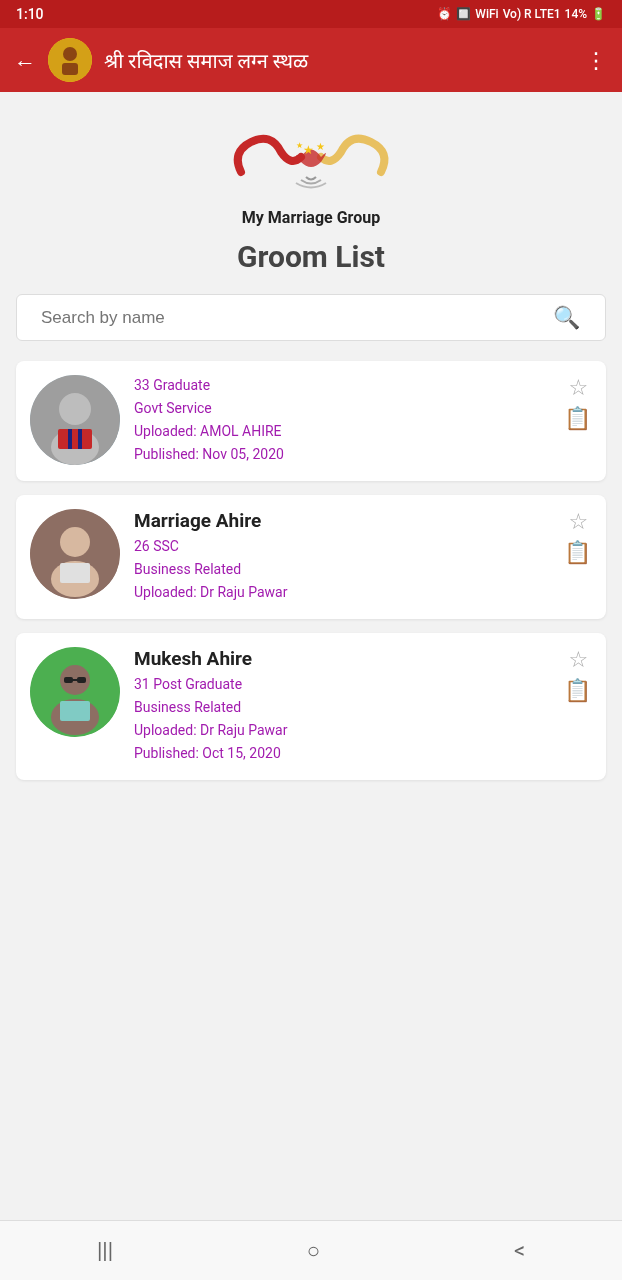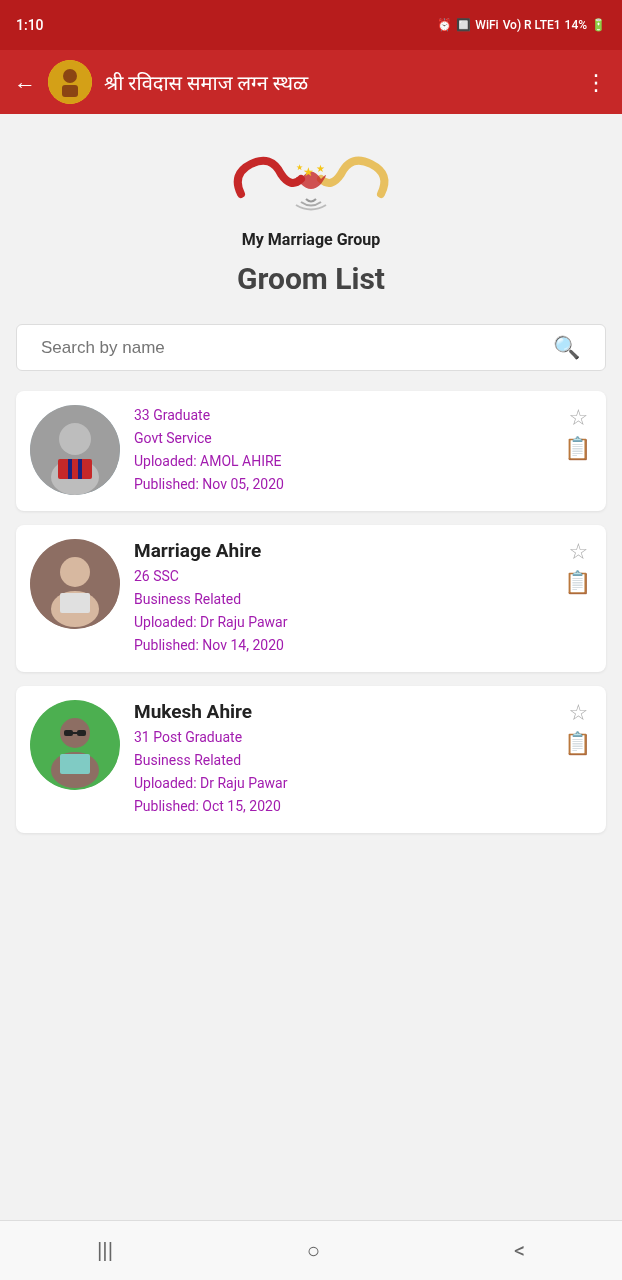--- a/index.html
+++ b/index.html
@@ -13,21 +13,21 @@
       flex-direction: column;
     }
 
     
     .status-bar {
       background: #b71c1c;
       color: white;
       display: flex;
       justify-content: space-between;
       align-items: center;
-      padding: 17px 16px;
+      padding: 6px 16px;
       font-size: 14px;
       font-weight: 500;
     }
     .status-bar-right {
       display: flex;
       align-items: center;
       gap: 4px;
       font-size: 12px;
     }
 
@@ -97,21 +97,21 @@
       font-size: 16px;
       font-weight: bold;
       color: #222;
     }
 
     
     .page-title {
       font-size: 30px;
       font-weight: bold;
       color: #444;
-      margin-bottom: 28px;
+      margin-bottom: 20px;
       text-align: center;
     }
 
     
     .search-bar {
       width: 100%;
       max-width: 590px;
       background: white;
       border: 1px solid #ddd;
       border-radius: 6px;
@@ -316,21 +316,20 @@
       </div>
       <div class="groom-info">
         <div class="groom-name">Marriage Ahire</div>
         <div class="groom-detail">
           <span>26</span>
           <span>  </span>
           <span>SSC</span>
         </div>
         <div class="groom-detail">Business Related</div>
         <div class="groom-detail">Uploaded: Dr Raju Pawar</div>
-        <div class="groom-detail">Published: Nov 14, 2020</div>
       </div>
       <div class="groom-actions">
         <span class="action-icon">☆</span>
         <span class="action-icon">📋</span>
       </div>
     </div>
 
     <div class="groom-card">
       <div class="groom-avatar avatar-3">
         <svg viewBox="0 0 90 90" xmlns="http://www.w3.org/2000/svg">

